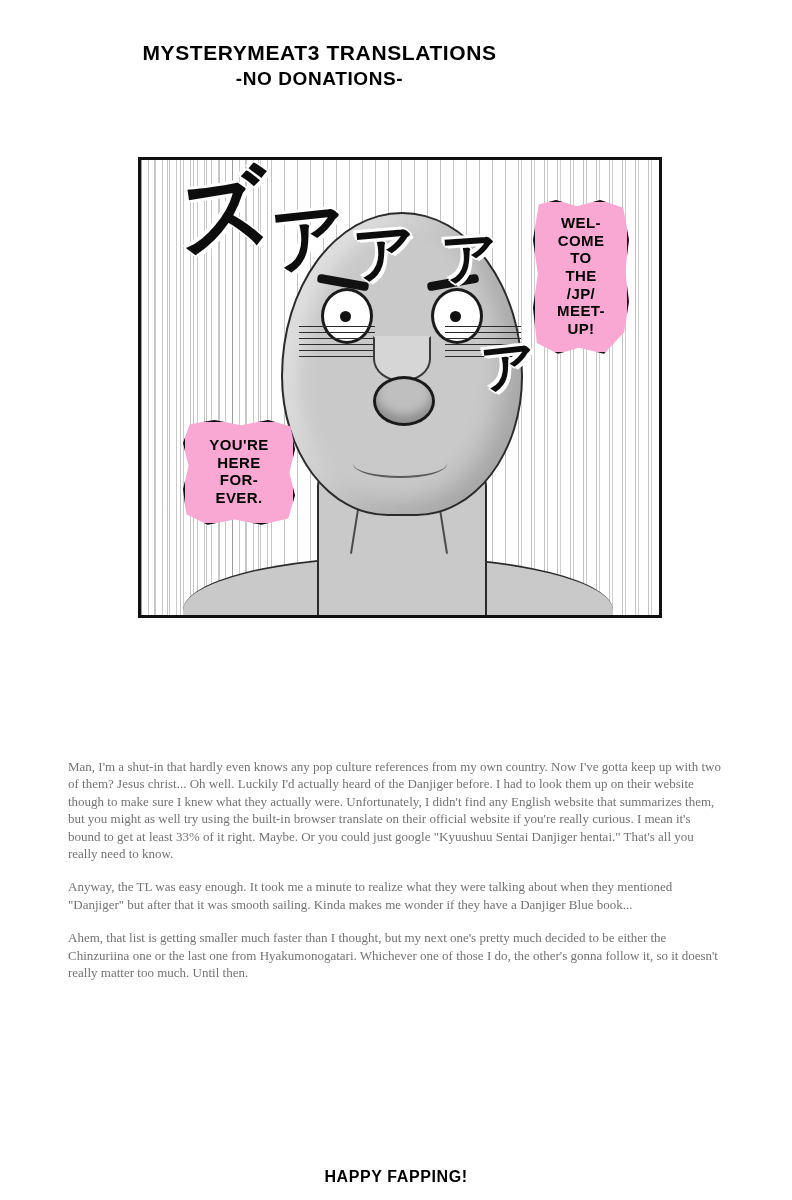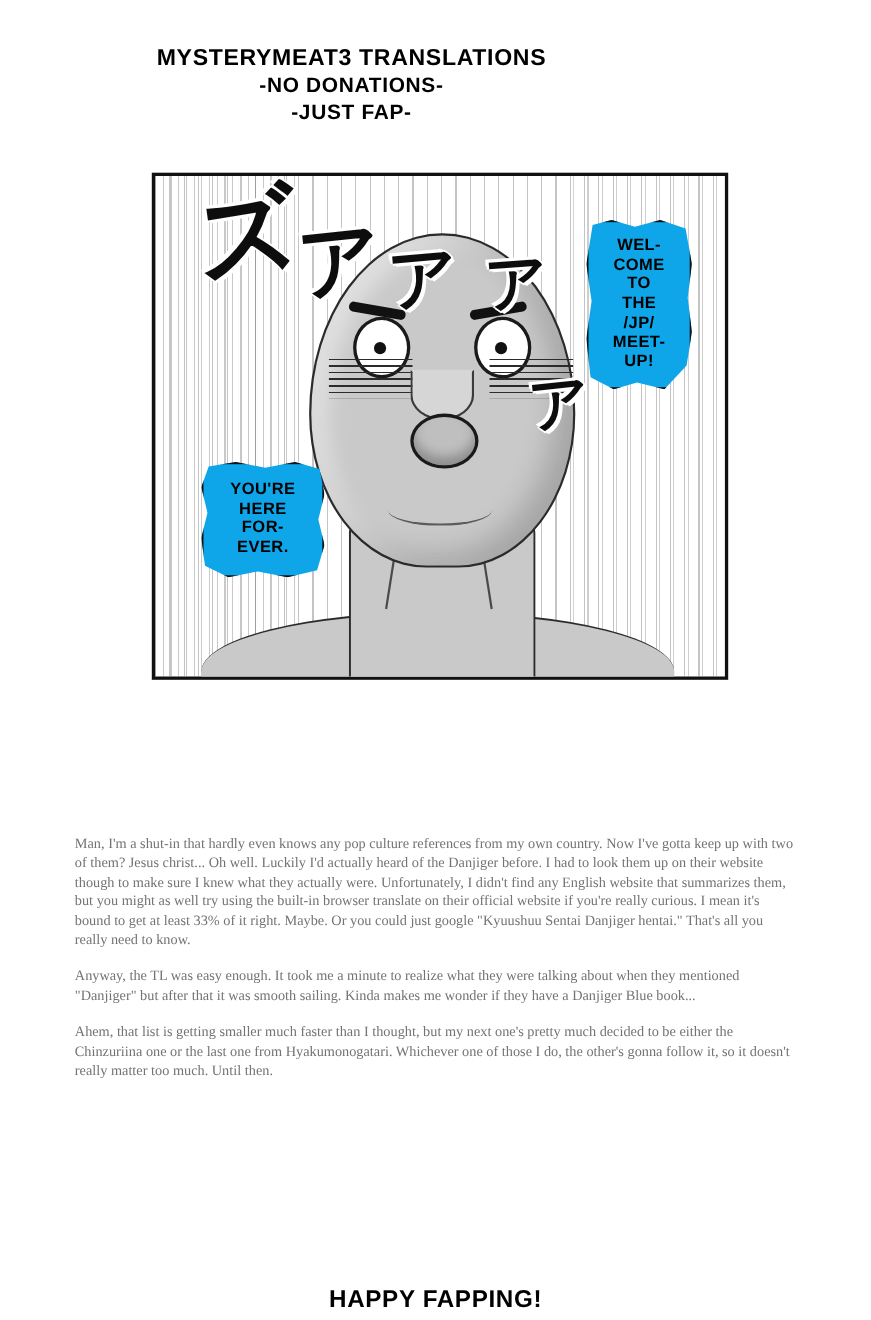--- a/index.html
+++ b/index.html
@@ -210,21 +210,21 @@
   }
   .sfx.s1 { left: 36px;  top: 6px;   font-size: 92px; transform: rotate(-8deg); }
   .sfx.s2 { left: 130px; top: 40px;  font-size: 74px; transform: rotate(-6deg); }
   .sfx.s3 { left: 212px; top: 62px;  font-size: 62px; transform: rotate(-5deg); }
   .sfx.s4 { left: 300px; top: 70px;  font-size: 56px; transform: rotate(-4deg); }
   .sfx.s5 { left: 340px; top: 180px; font-size: 54px; transform: rotate(-6deg); }
 
   
   .balloon {
     position: absolute;
-    background: #0ea5e9;
+    background: #f9a8d4;
     border: 2.5px solid #111;
     font-family: "Liberation Sans", sans-serif;
     font-weight: bold;
     font-size: 15px;
     line-height: 1.18;
     text-align: center;
     color: #000;
     letter-spacing: 0.4px;
   }
   .balloon .txt { display: block; white-space: pre-line; }
@@ -268,31 +268,30 @@
 
   
   .footer {
     position: absolute;
     left: 0;
     top: 1168px;
     width: 792px;
     text-align: center;
     font-family: "Liberation Sans", sans-serif;
     font-weight: bold;
-    font-size: 22px;
+    font-size: 16px;
     letter-spacing: 0.6px;
   }
 </style>
 </head>
 <body>
 
 <div class="credits">
   <div class="line1">MYSTERYMEAT3 TRANSLATIONS</div>
   <div class="line3">-NO DONATIONS-</div>
-  <div class="line4">-JUST FAP-</div>
 </div>
 
 <div class="panel">
 
   <div class="speedlines"></div>
   <div class="speedlines dense"></div>
   <div class="speedlines right"></div>
 
   <div class="shoulders"></div>
   <div class="neck"></div>

